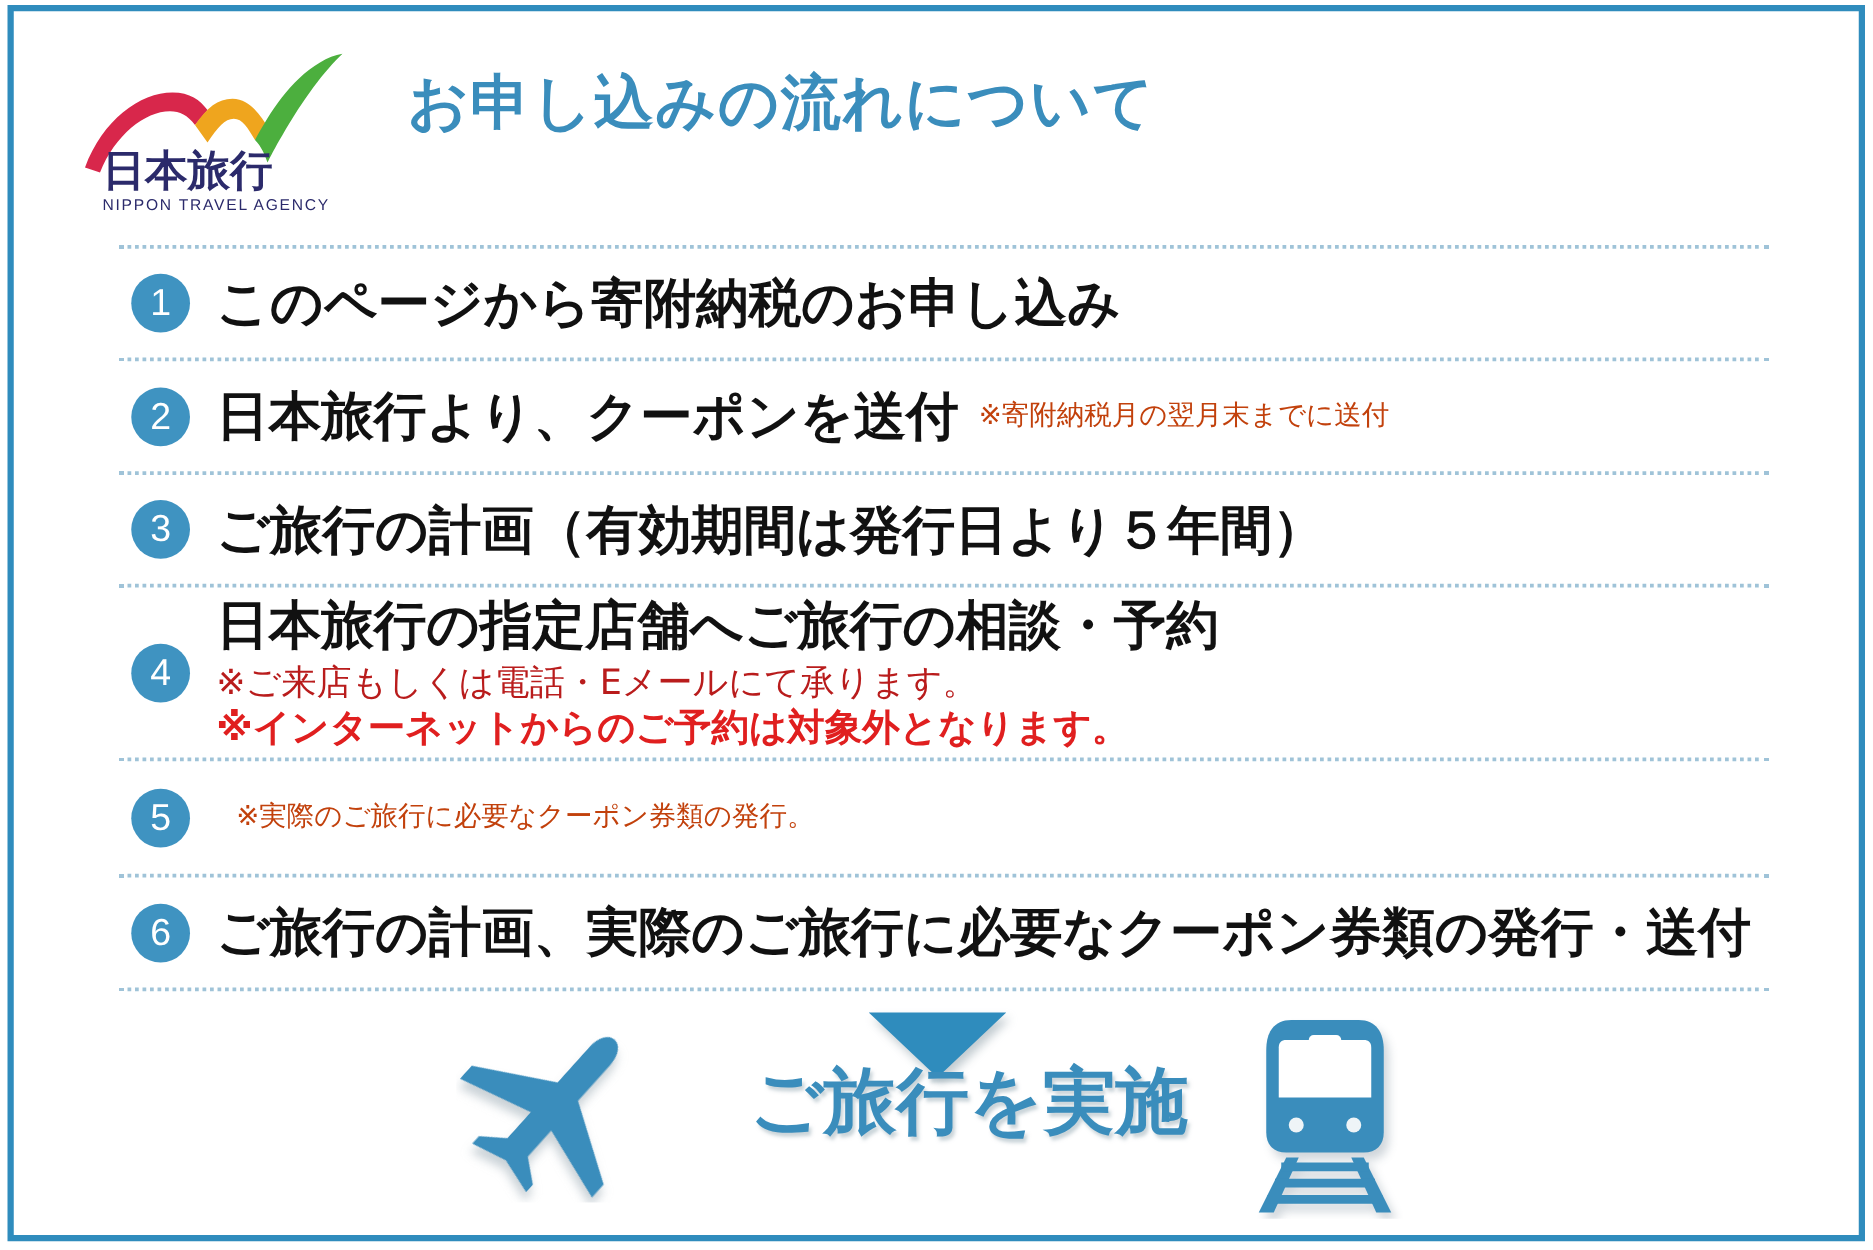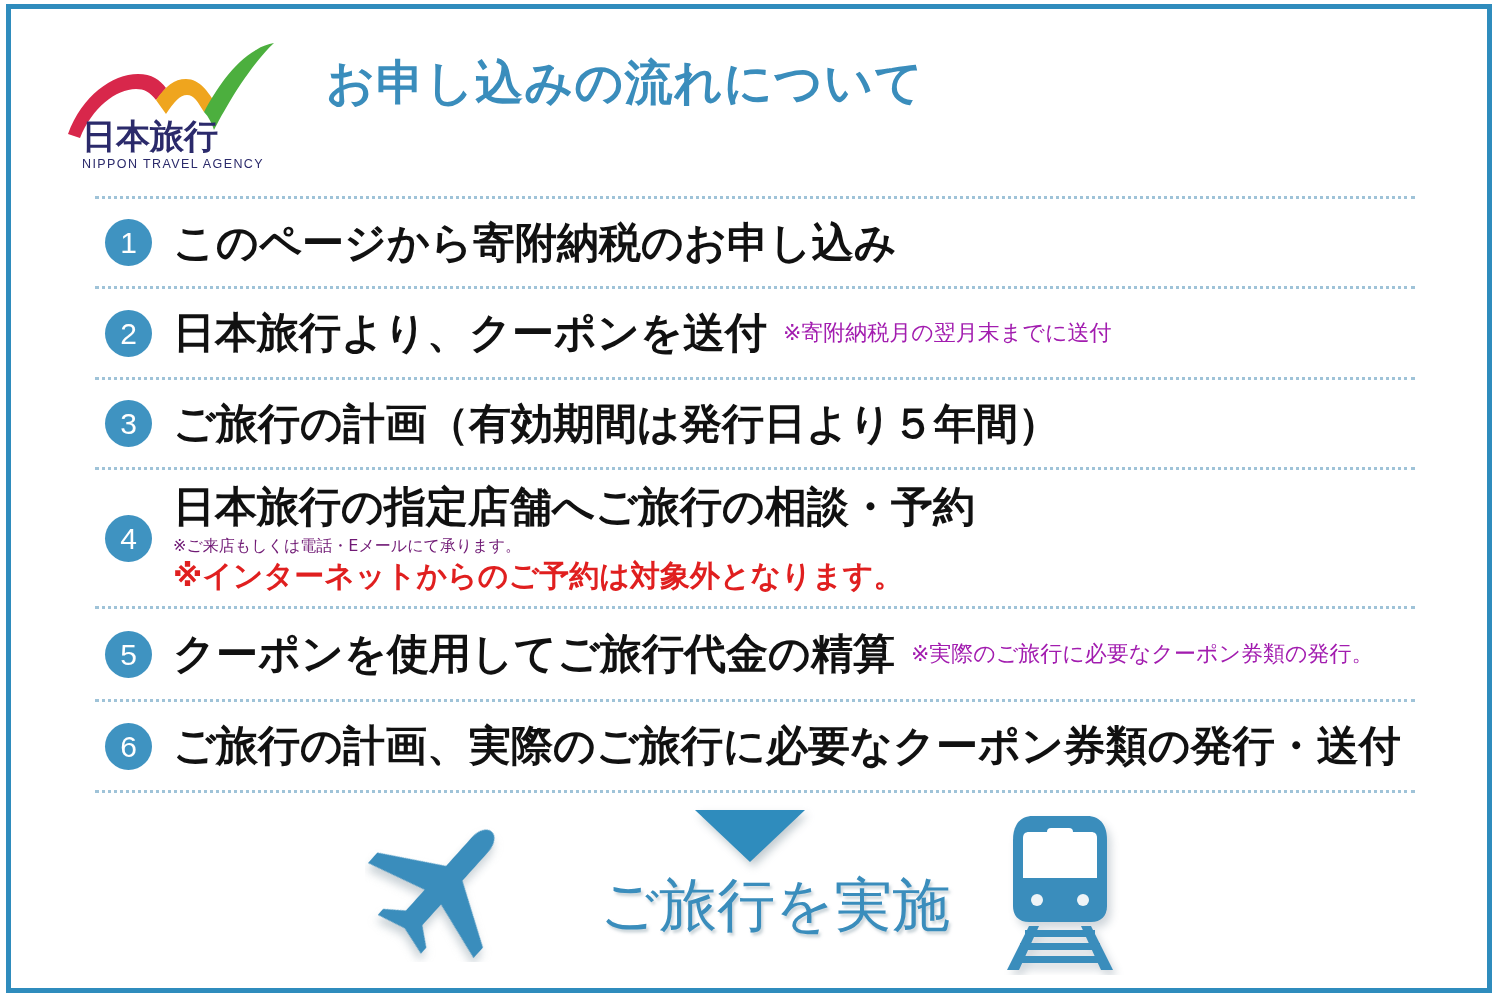--- a/index.html
+++ b/index.html
@@ -117,29 +117,29 @@
     font-size: 42px;
     line-height: 1.18;
     font-weight: bold;
     color: #111111;
     letter-spacing: 0px;
     white-space: nowrap;
   }
   .note {
     font-size: 22px;
     line-height: 1.2;
-    color: #a21caf;
+    color: #c2410c;
     margin-left: 16px;
     white-space: nowrap;
     font-weight: normal;
   }
   .note-block {
-    font-size: 16px;
+    font-size: 28px;
     line-height: 1.25;
-    color: #701a75;
+    color: #b91c1c;
     margin-top: 4px;
     white-space: nowrap;
   }
   .note-red {
     font-size: 30px;
     line-height: 1.2;
     color: #e01f1f;
     font-weight: bold;
     margin-top: 2px;
     white-space: nowrap;
@@ -171,26 +171,26 @@
     width: 0;
     height: 0;
     border-left: 55px solid transparent;
     border-right: 55px solid transparent;
     border-top: 52px solid #2f8cbd;
     filter: drop-shadow(3px 5px 4px rgba(120,140,150,0.45));
   }
   .footer-text {
     position: absolute;
     left: 470px;
-    top: 70px;
+    top: 46px;
     width: 420px;
     text-align: center;
     font-size: 58px;
     line-height: 1;
-    font-weight: normal;
+    font-weight: bold;
     color: #3a8dbc;
     text-shadow: 2px 3px 3px rgba(150,170,180,0.5);
     white-space: nowrap;
   }
   .train {
     position: absolute;
     left: 900px;
     top: 4px;
     width: 130px;
     height: 165px;
@@ -267,21 +267,20 @@
           <div class="note-red">※インターネットからのご予約は対象外となります。</div>
         </div>
       </div>
 
       <div class="divider"></div>
 
       <div class="step step-5">
         <div class="num">5</div>
         <div class="step-body">
           <div class="line-main">
-            <span class="headline">クーポンを使用してご旅行代金の精算</span>
             <span class="note">※実際のご旅行に必要なクーポン券類の発行。</span>
           </div>
         </div>
       </div>
 
       <div class="divider"></div>
 
       <div class="step step-6">
         <div class="num">6</div>
         <div class="step-body">

